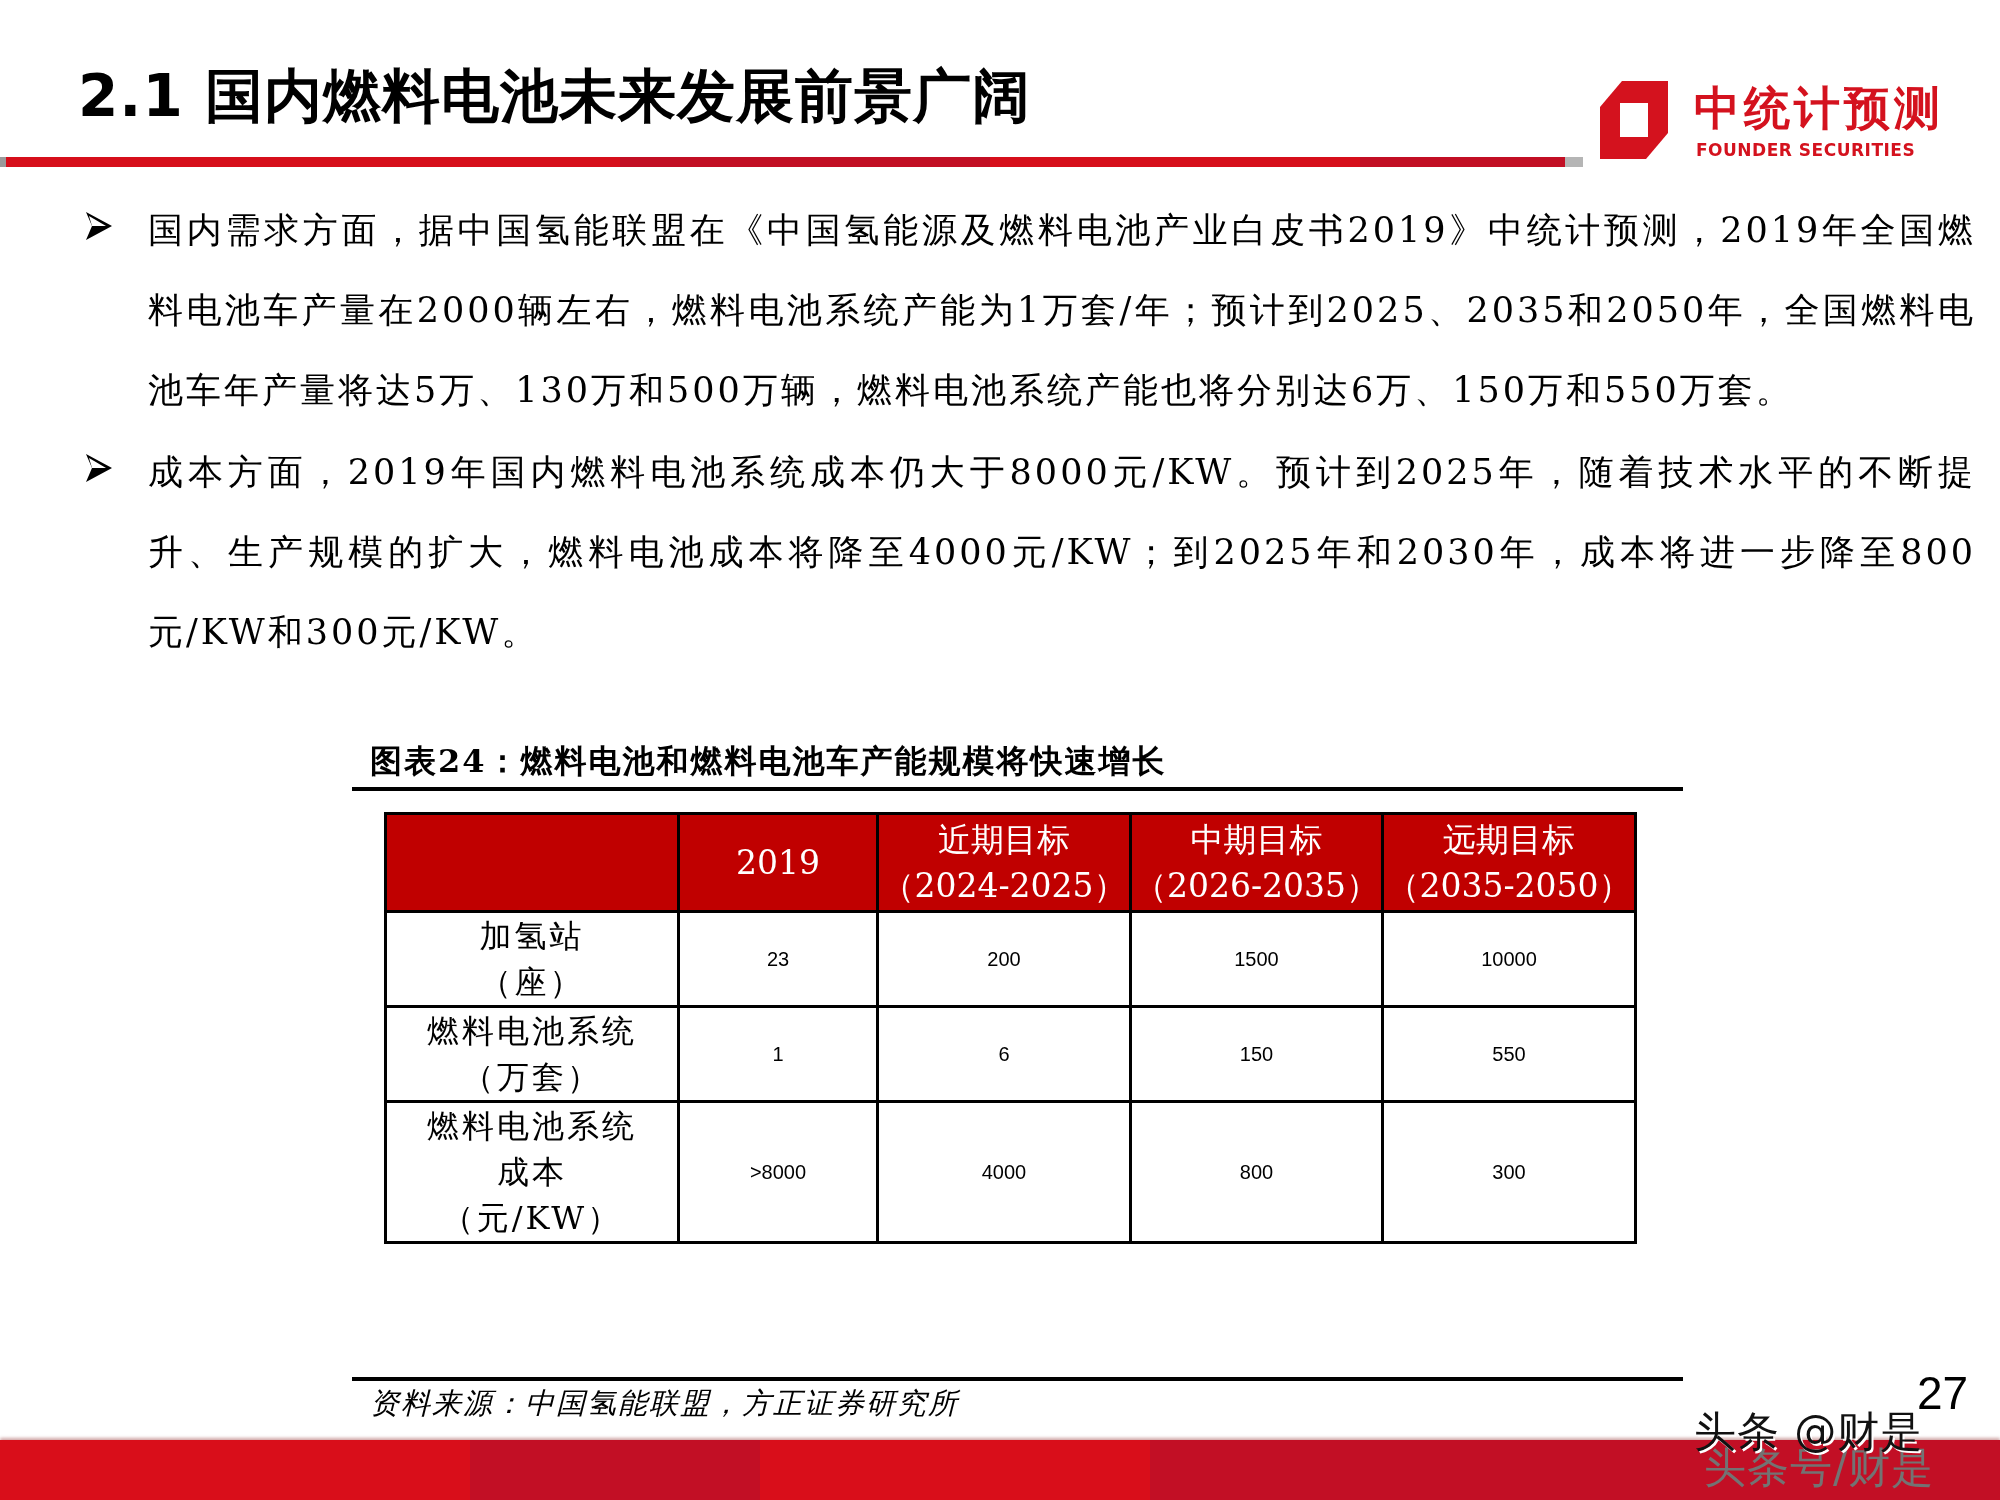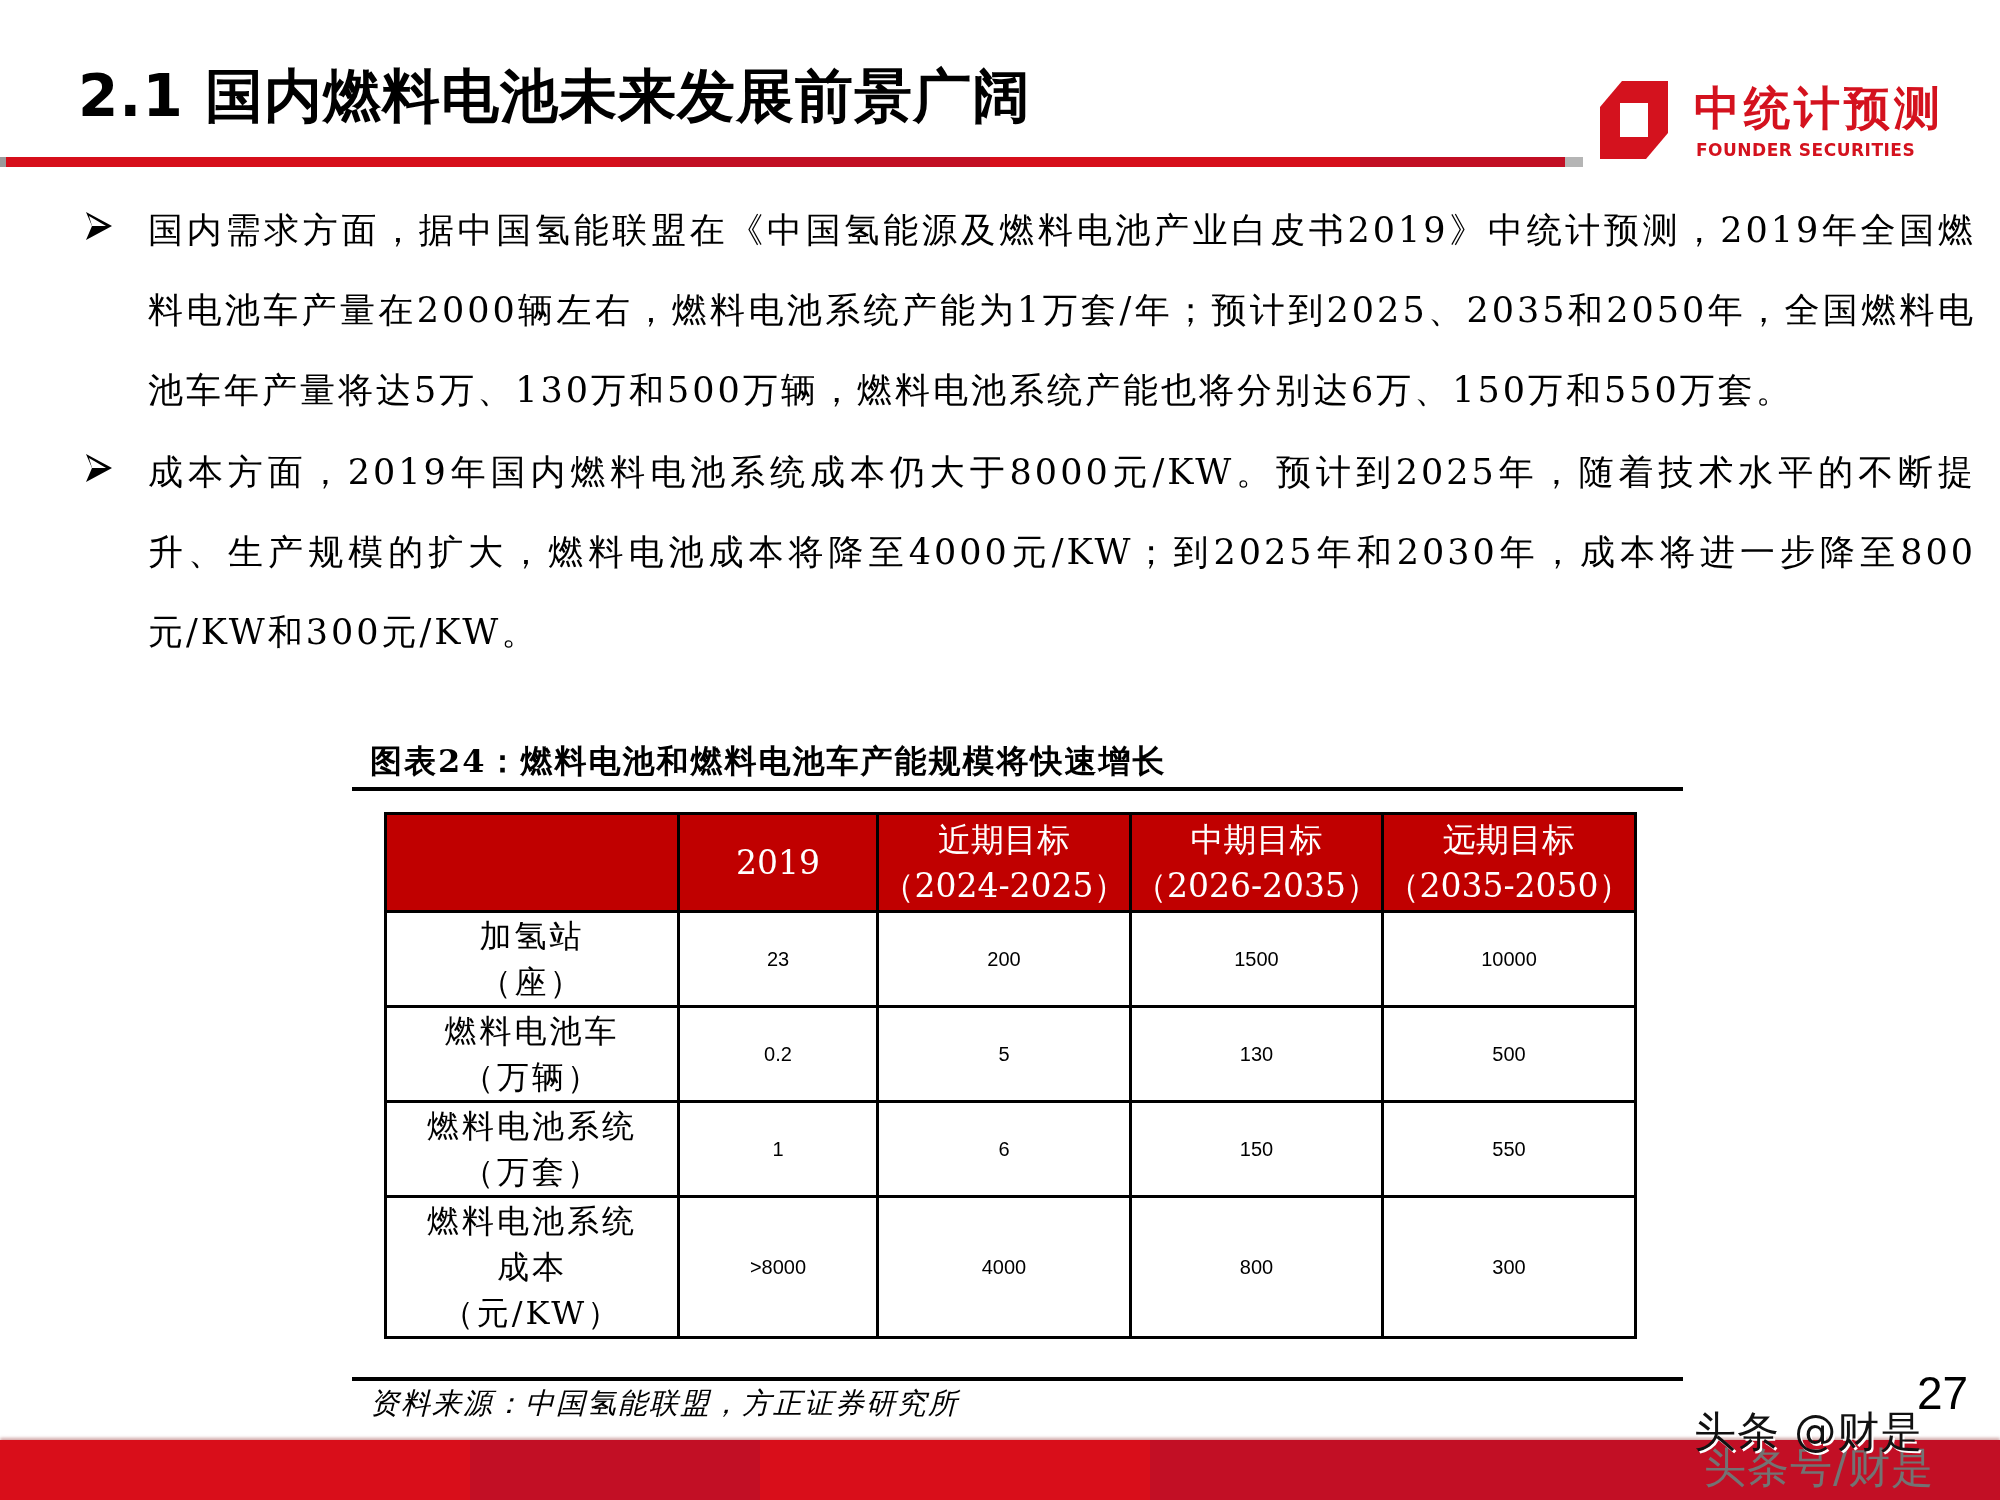--- a/index.html
+++ b/index.html
@@ -153,30 +153,20 @@
           <span>加氢站</span>
           <span>（座）</span>
         </td>
       <td>23</td>
       <td>200</td>
       <td>1500</td>
       <td>10000</td>
     </tr>
     <tr class="r-std">
       <td class="rowhead">
-          <span>燃料电池车</span>
-          <span>（万辆）</span>
-        </td>
-      <td>0.2</td>
-      <td>5</td>
-      <td>130</td>
-      <td>500</td>
-    </tr>
-    <tr class="r-std">
-      <td class="rowhead">
           <span>燃料电池系统</span>
           <span>（万套）</span>
         </td>
       <td>1</td>
       <td>6</td>
       <td>150</td>
       <td>550</td>
     </tr>
     <tr class="r-tall">
       <td class="rowhead">

